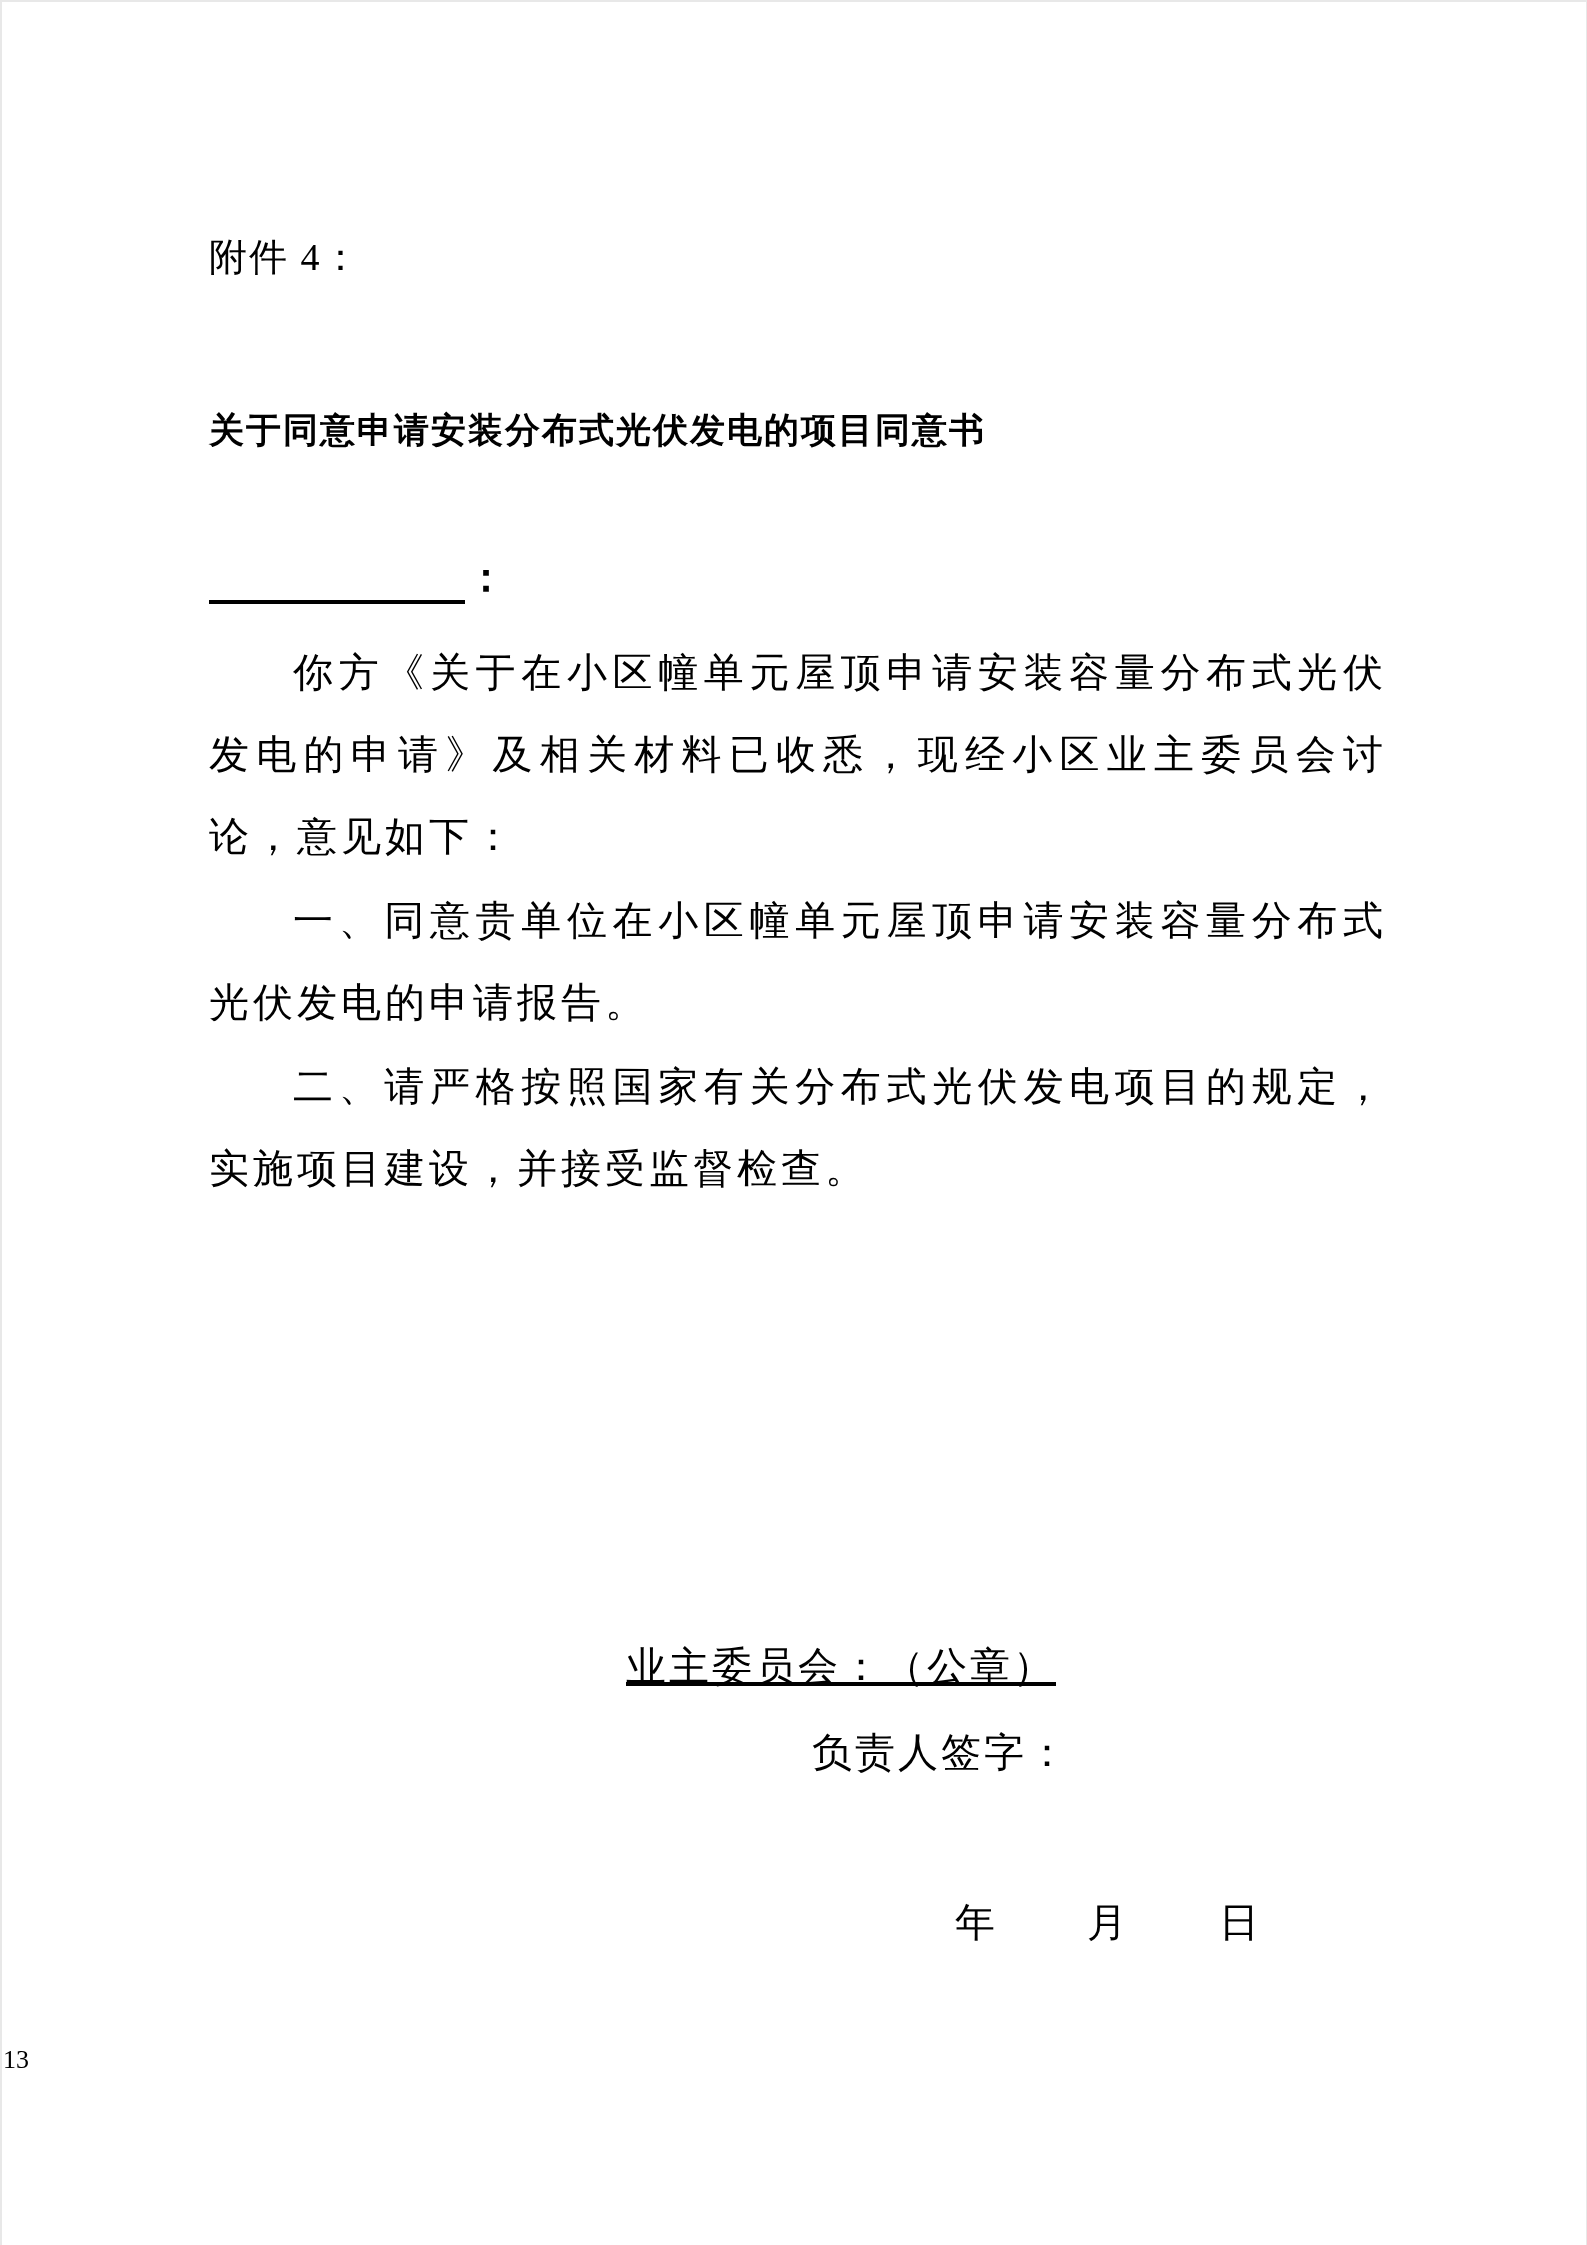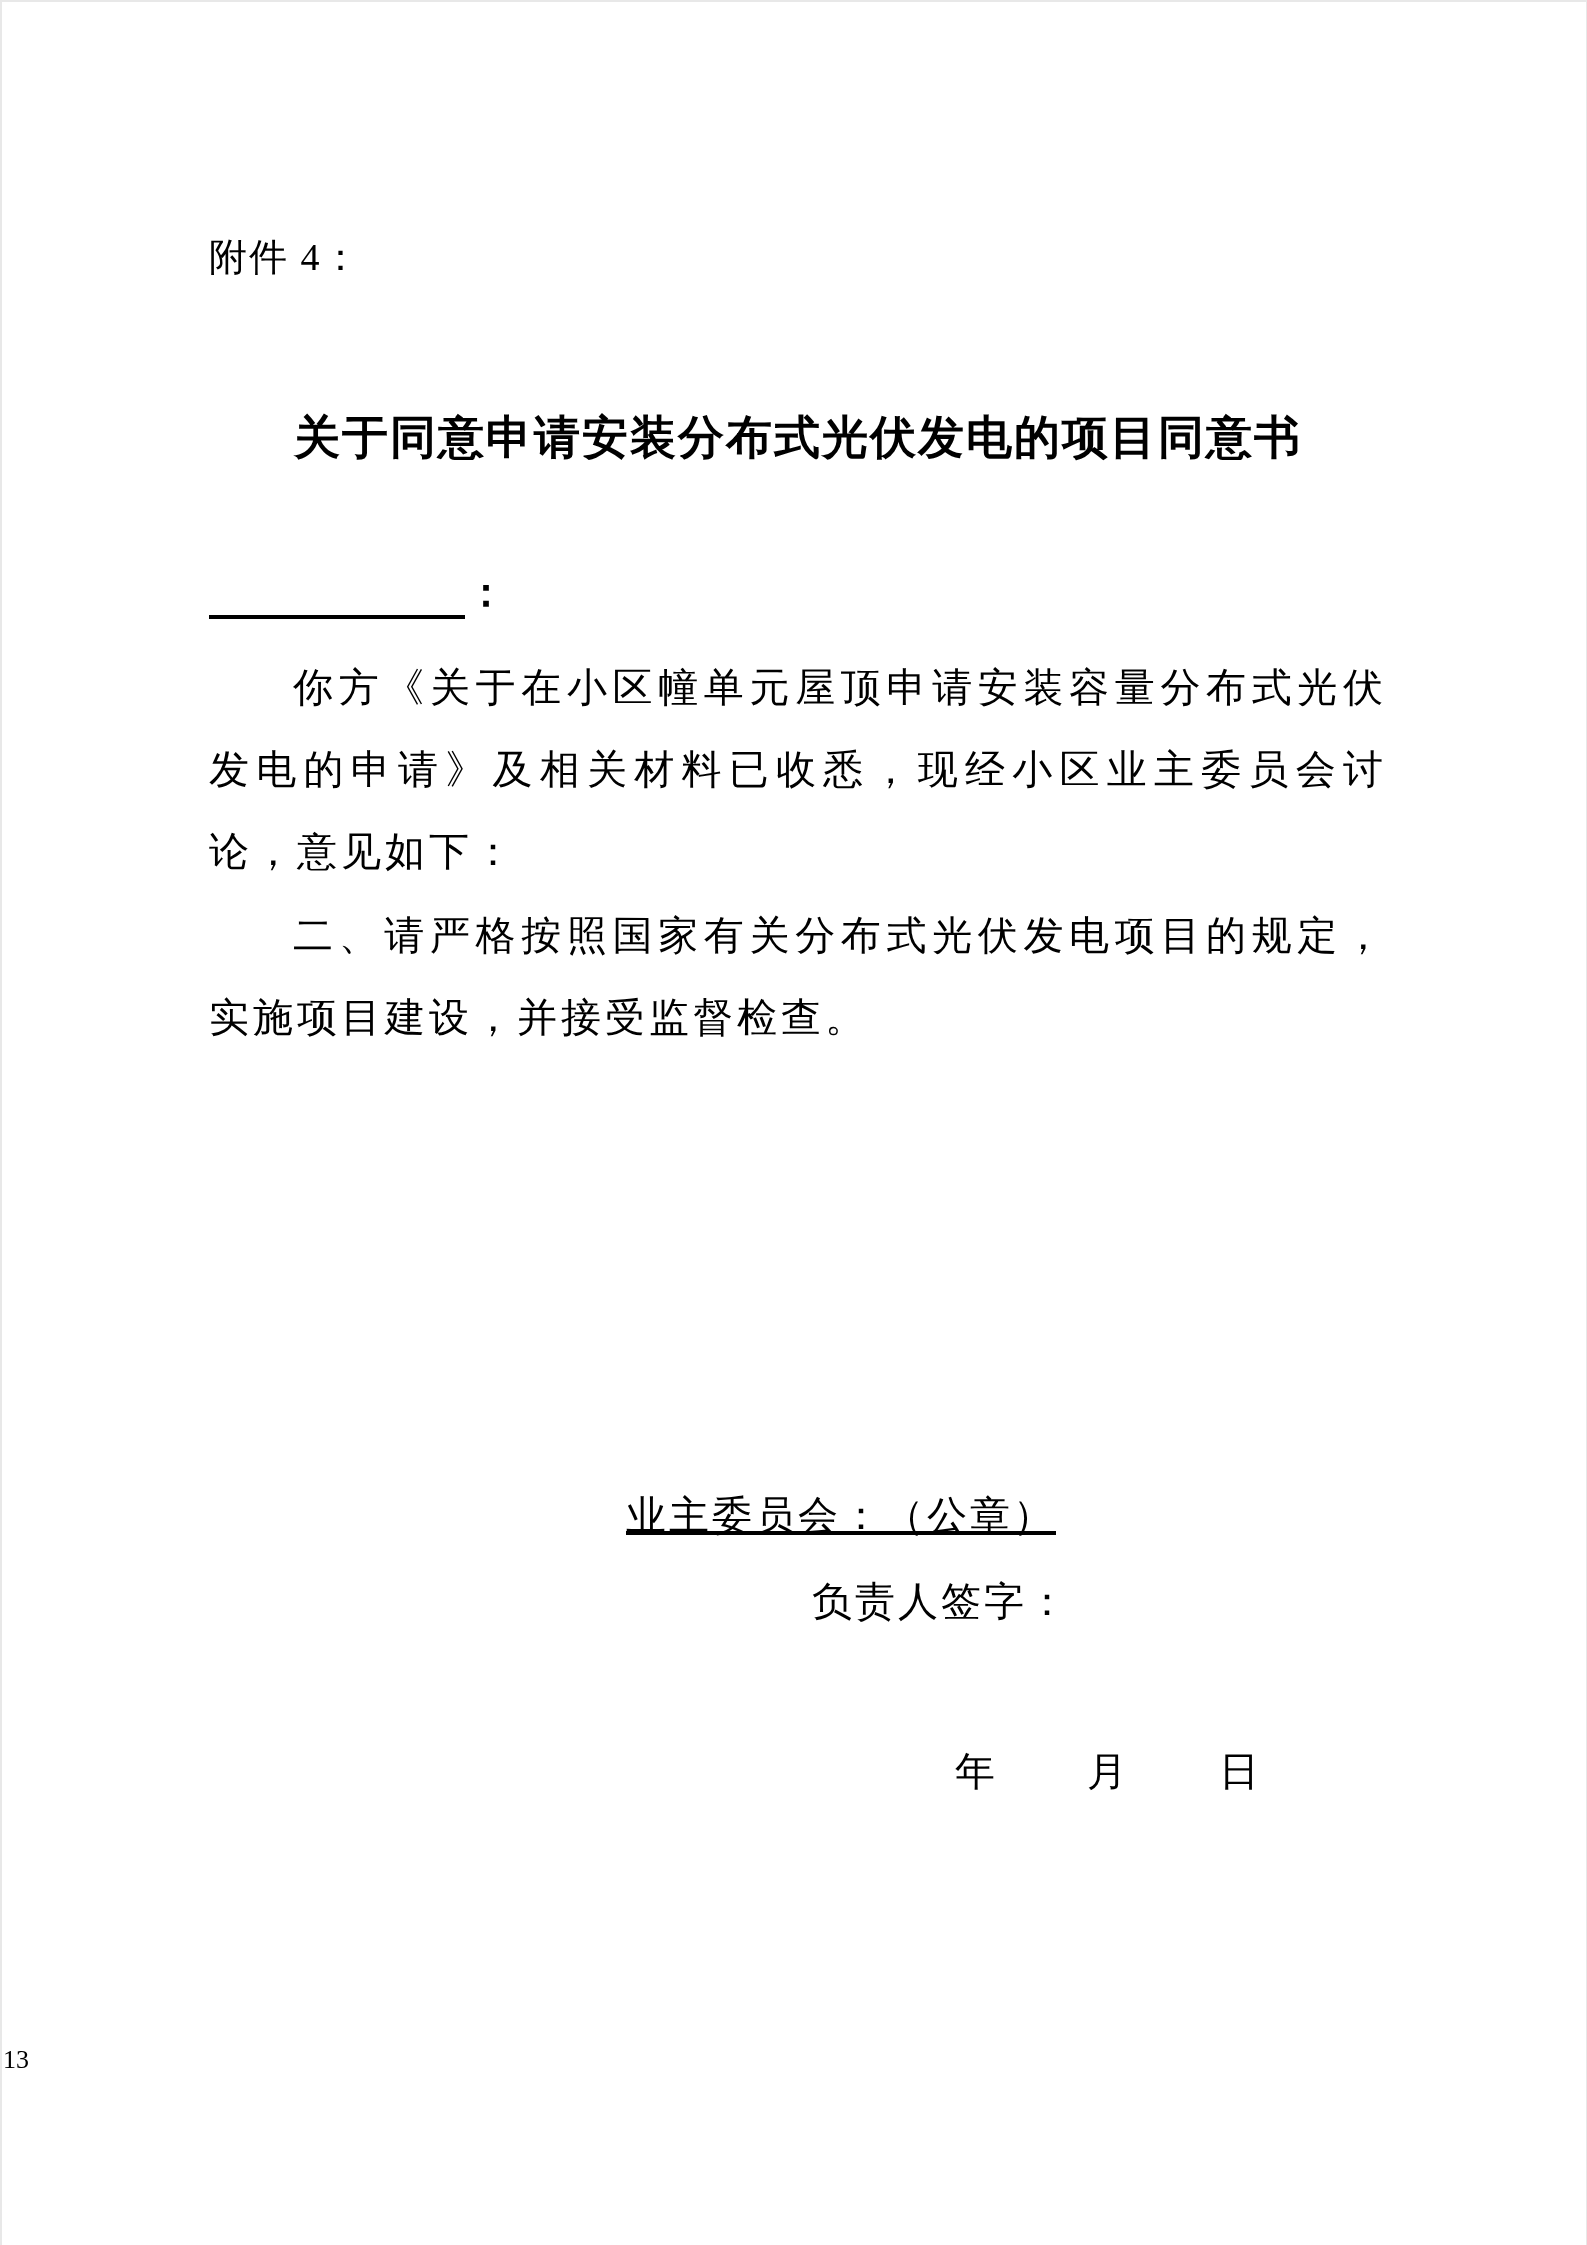--- a/index.html
+++ b/index.html
@@ -16,24 +16,23 @@
   }
   .content {
     padding: 228px 200px 0 205px;
   }
   .attachment-label {
     font-size: 38px;
     letter-spacing: 2px;
   }
   .doc-title {
     margin-top: 122px;
-    text-align: center;
     font-family: "Liberation Sans", sans-serif;
     font-weight: 700;
-    font-size: 46px;
+    font-size: 35px;
     letter-spacing: 2px;
     white-space: nowrap;
   }
   .salutation {
     margin-top: 96px;
     height: 52px;
     font-size: 40px;
     line-height: 52px;
   }
   .blank-underline {
@@ -98,20 +97,21 @@
     <div class="attachment-label">附件 4：</div>
 
     <h1 class="doc-title">关于同意申请安装分布式光伏发电的项目同意书</h1>
 
     <div class="salutation">
       <span class="blank-underline"></span><span class="colon">：</span>
     </div>
 
     <p class="body-para">你方《关于在小区幢单元屋顶申请安装容量分布式光伏发电的申请》及相关材料已收悉，现经小区业主委员会讨论，意见如下：</p>
 
+    <p class="body-para">一、同意贵单位在小区幢单元屋顶申请安装容量分布式光伏发电的申请报告。</p>
 
     <p class="body-para">二、请严格按照国家有关分布式光伏发电项目的规定，实施项目建设，并接受监督检查。</p>
 
     <div class="signature-block">
       <div class="sig-committee">业主委员会：（公章）</div>
       <div class="sig-signer">负责人签字：</div>
       <div class="sig-date">年　　月　　日</div>
     </div>
 
   </div>

